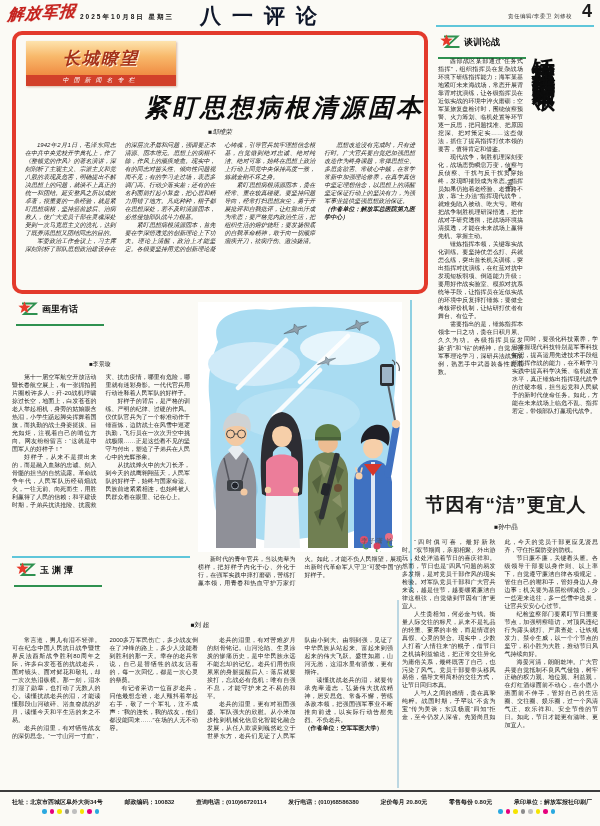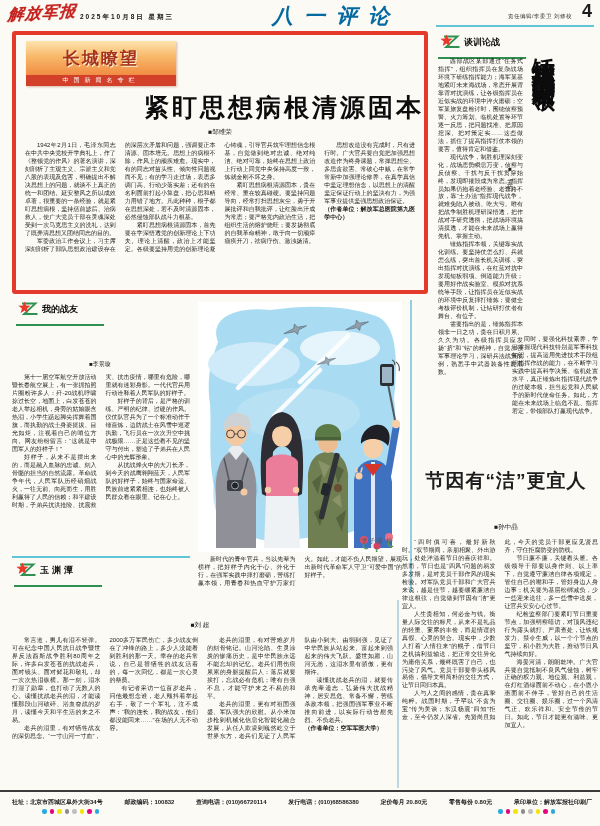--- a/index.html
+++ b/index.html
@@ -5,26 +5,26 @@
   :root{
     --accent_red:#e33a2c; --accent_green:#2f9150; --accent_cyan:#5fc6da; --ink:#1d1d1d;
   }
   *{box-sizing:border-box;margin:0;padding:0}
   body{background:#888;font-family:"Liberation Sans",sans-serif;}
   #page{position:relative;width:600px;height:826px;background:#fbfaf5;overflow:hidden;margin:0 auto;color:var(--ink);}
   .abs{position:absolute}
   
   .logo{left:8px;top:3px;font-family:"DejaVu Serif",serif;font-style:italic;font-weight:bold;font-size:16px;color:#c5231f;transform:skewX(-8deg) rotate(-3deg);letter-spacing:1px;text-shadow:.5px .5px 0 #e8a9a2;}
   .date{left:80px;top:13px;font-size:6.5px;font-weight:bold;letter-spacing:2px;color:#111;}
-  .sec-title{left:200px;top:2px;width:200px;text-align:right;font-size:21px;font-weight:bold;letter-spacing:11px;color:#0369a1;font-style:italic;}
+  .sec-title{left:200px;top:2px;width:200px;text-align:left;font-size:21px;font-weight:bold;letter-spacing:11px;color:#0f172a;}
   .editors{right:28px;top:13px;font-size:5.5px;color:#333;letter-spacing:.5px;}
   .pagenum{right:8px;top:1px;font-size:18px;font-weight:bold;}
   .mast-line{left:436px;top:25px;width:158px;height:2px;background:var(--accent_cyan);}
   
-  .redbox{left:12px;top:31px;width:416px;height:263px;border:4px solid var(--accent_red);border-radius:3px;}
+  .redbox{left:12px;top:31px;width:416px;height:263px;border:4px solid var(--accent_red);border-radius:10px;font-style:italic;}
   .banner{left:10px;top:6px;width:150px;box-shadow:1px 1px 2px rgba(150,60,20,.35);}
   .banner-top{height:34px;background:linear-gradient(180deg,#fde3ae 0%,#f8b96b 45%,#f08c43 100%);display:flex;align-items:center;justify-content:center;font-size:17px;font-weight:bold;color:#a5321b;letter-spacing:2px;text-shadow:1px 1px 0 #fff3d8;}
   .banner-sub{height:11px;background:#d2402a;color:#fff;font-size:6px;letter-spacing:5px;text-align:center;line-height:11px;}
   .feat-headline{left:0;top:56px;width:100%;text-align:right;font-size:25px;font-weight:900;letter-spacing:3px;color:#0c0c0c;}
   .feat-author{left:0;top:93px;width:100%;text-align:center;font-size:6.5px;color:#222;}
   .feat-body{left:9px;top:107px;width:390px;height:141px;}
   
   .small{font-size:6px;line-height:1.33;text-align:justify;color:#1c1c1c;}
   .small p{margin:0;text-indent:2em;}
   .cols2{column-count:2;column-gap:9px;}
@@ -48,21 +48,21 @@
   .illu-cap{position:absolute;right:8px;bottom:6px;font-size:6.5px;color:#555;letter-spacing:1px;}
   
   .yyt-headline{left:20px;top:594px;width:360px;text-align:center;font-size:20px;font-weight:bold;letter-spacing:2px;}
   .yyt-author{left:20px;top:621px;width:360px;text-align:center;font-size:6.5px;}
   .yyt-body{left:12px;top:637px;width:381px;height:151px;}
   
   .txz-body{left:438px;top:58px;width:85px;height:406px;}
   .vert-headline{left:524px;top:40px;height:292px;width:36px;writing-mode:vertical-rl;font-size:23px;font-weight:bold;letter-spacing:2.5px;color:#0c0c0c;text-align:left;}
   .vert-author{left:505px;top:166px;writing-mode:vertical-rl;font-size:6px;color:#222;letter-spacing:2px;}
   .txz-col2{left:512px;top:336px;width:86px;height:126px;}
-  .jcgl-headline{left:414px;top:468px;width:184px;text-align:center;font-size:19px;font-weight:bold;letter-spacing:1px;}
+  .jcgl-headline{left:414px;top:492px;width:184px;text-align:center;font-size:19px;font-weight:bold;letter-spacing:1px;}
   .jcgl-author{left:414px;top:523px;width:184px;text-align:center;font-size:6.5px;}
   .jcgl-body{left:402px;top:539px;width:196px;height:249px;}
   
   .foot-rule{left:0;top:790px;width:600px;height:1.5px;background:#3c3c3c;}
   .footer-items{left:12px;top:798px;width:580px;display:flex;justify-content:space-between;font-size:6px;font-weight:bold;color:#222;}
   .dots{display:flex;gap:3px;}
   .dot{width:4.5px;height:4.5px;border-radius:50%;display:inline-block;}
   .dots-left{left:42px;top:809px;}
   .dots-right{left:498px;top:809px;}
 </style>
@@ -112,21 +112,21 @@
   <div class="abs vert-headline">锤炼指挥现代战争的过硬本领</div>
   <div class="abs vert-author">■孟 伯</div>
   <div class="abs txz-col2 small">
     <div style="display:contents"><p>同时，要强化科技素养，学习掌握现代科技特别是军事科技知识，提高运用先进技术手段组织指挥作战的能力，在不断学习实践中提高科学决策、临机处置水平，真正锤炼出指挥现代战争的过硬本领，担当起党和人民赋予的新时代使命任务。如此，方能在未来战场上临危不乱、指挥若定，带领部队打赢现代战争。</p></div>
   </div>
 
   <div class="abs sec-head" style="left:16px;top:301px;">
     <svg class="sz">
         <use href="#starz"></use>
       </svg>
-    <span>我的战友</span>
+    <span>画里有话</span>
   </div>
   <div class="abs hl-author">■李景璇</div>
   <div class="abs hl-body small cols2">
     <div style="display:contents"><p>第十一届空军航空开放活动暨长春航空展上，有一张抓拍照片圈粉许多人：歼-20战机呼啸掠过长空，地面上，白发苍苍的老人举起相机，身旁的姑娘眼含热泪，小学生踮起脚尖挥舞着国旗，而执勤的战士身姿挺拔、目光如炬，注视着自己的哨位方向。网友纷纷留言：“这就是中国军人的好样子！”</p><p>好样子，从来不是摆出来的，而是融入血脉的忠诚、刻入骨髓的担当的自然流露。革命战争年代，人民军队历经硝烟战火，一往无前、向死而生，用胜利赢得了人民的信赖；和平建设时期，子弟兵抗洪抢险、抗震救灾、抗击疫情，哪里有危险，哪里就有迷彩身影。一代代官兵用行动诠释着人民军队的好样子。</p><p>好样子的背后，是严格的训练、严明的纪律、过硬的作风。仪仗队官兵为了一个标准动作千锤百炼，边防战士在风雪中巡逻执勤，飞行员在一次次升空中挑战极限……正是这些看不见的坚守与付出，塑造了子弟兵在人民心中的光辉形象。</p><p>从抗战烽火中的大刀长矛，到今天的战鹰翱翔蓝天，人民军队的好样子，始终与国家命运、民族前途紧紧相连，也始终被人民群众看在眼里、记在心上。</p></div>
   </div>
   <div class="abs hr-cyan" style="left:12px;top:556px;width:178px;"></div>
 
   <div class="abs illu">
     <svg viewBox="0 0 204 250" width="204" height="250">
       <path d="M20 40 C10 14 42 4 72 8 C112 2 152 4 178 14 C200 22 200 62 196 96 C201 142 192 186 176 216 C152 240 120 232 96 238 C60 244 30 230 22 202 C8 172 14 132 12 102 C8 74 14 56 20 40 Z" fill="#a9dcf2"></path>

